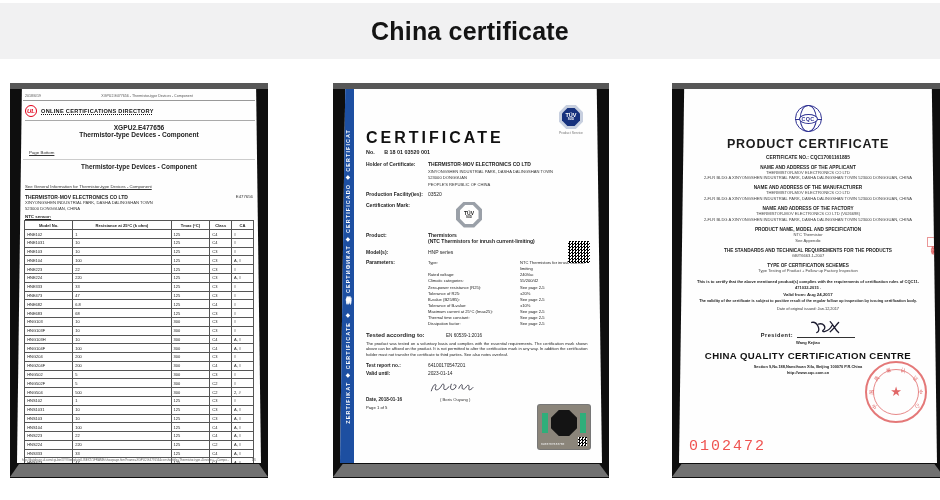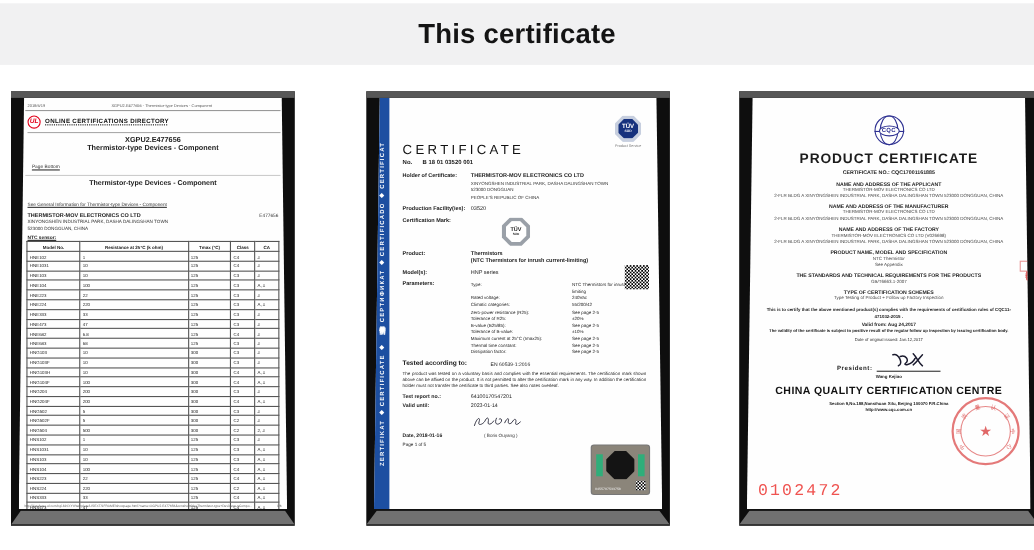--- a/index.html
+++ b/index.html
@@ -53,21 +53,21 @@
   .blue-strip { position:absolute; left:0; top:0; bottom:0; width:14px; background:#1d4fa1; display:flex; align-items:center; justify-content:center; }
   .blue-strip span { writing-mode:vertical-rl; transform:rotate(180deg); color:#fff; font-size:5.4px; font-weight:bold;
                      letter-spacing:1.1px; white-space:nowrap; }
   .tuv-logo-wrap { position:absolute; top:16px; right:14px; width:34px; text-align:center; }
   .tuv-oct-outer { width:24px; height:24px; margin:0 auto; background:#c7cfdf; display:flex; align-items:center; justify-content:center;
         clip-path:polygon(30% 0,70% 0,100% 30%,100% 70%,70% 100%,30% 100%,0 70%,0 30%); }
   .tuv-oct-inner { width:18px; height:18px; background:#16317d; color:#fff; display:flex; flex-direction:column; align-items:center; justify-content:center;
         clip-path:polygon(30% 0,70% 0,100% 30%,100% 70%,70% 100%,30% 100%,0 70%,0 30%); font-weight:bold; }
   .tuv-oct-inner .a { font-size:5.5px; line-height:1; } .tuv-oct-inner .b { font-size:3px; line-height:1; }
   .tuv-logo-caption { font-size:3.4px; color:#777; margin-top:2px; }
-  .tuv-title { font-size:12px; font-weight:normal; letter-spacing:3px; color:#111; }
+  .tuv-title { font-size:16px; font-weight:bold; letter-spacing:3px; color:#111; }
   .tuv-no { font-size:5.4px; font-weight:bold; margin:2px 0 6px 0; }
   .tuv-no .num { margin-left:8px; }
   .trow { display:flex; margin-bottom:4px; }
   .trow .lbl { width:62px; flex-shrink:0; font-size:5px; font-weight:bold; line-height:1.25; }
   .trow .val { font-size:5px; line-height:1.3; }
   .val .bold { font-weight:bold; }
   .val .small { font-size:4.1px; color:#333; }
   .mark-oct-outer { width:26px; height:26px; background:#9aa0a8; display:flex; align-items:center; justify-content:center; margin-left:28px;
         clip-path:polygon(30% 0,70% 0,100% 30%,100% 70%,70% 100%,30% 100%,0 70%,0 30%); }
   .mark-oct-inner { width:19px; height:19px; background:#fff; display:flex; flex-direction:column; align-items:center; justify-content:center;
@@ -134,21 +134,21 @@
   .side-stamp { position:absolute; right:-3px; top:148px; writing-mode:vertical-rl; color:rgba(214,48,48,0.75);
                 font-size:6.5px; letter-spacing:1px; border:0.8px solid rgba(214,48,48,0.5); padding:2px 1px; }
   .sig-svg { display:block; }
 </style>
 </head>
 <body>
 
 <div class="page">
 
   <header class="titlebar">
-    <h1>This certificate</h1>
+    <h1>China certificate</h1>
   </header>
 
   <main class="certs">
 
     <figure class="cert-card card1">
       <div class="frame-top"></div>
       <div class="paper">
         <div class="ul-body">
           <div class="ul-head">
             <span>2018/6/19</span>

